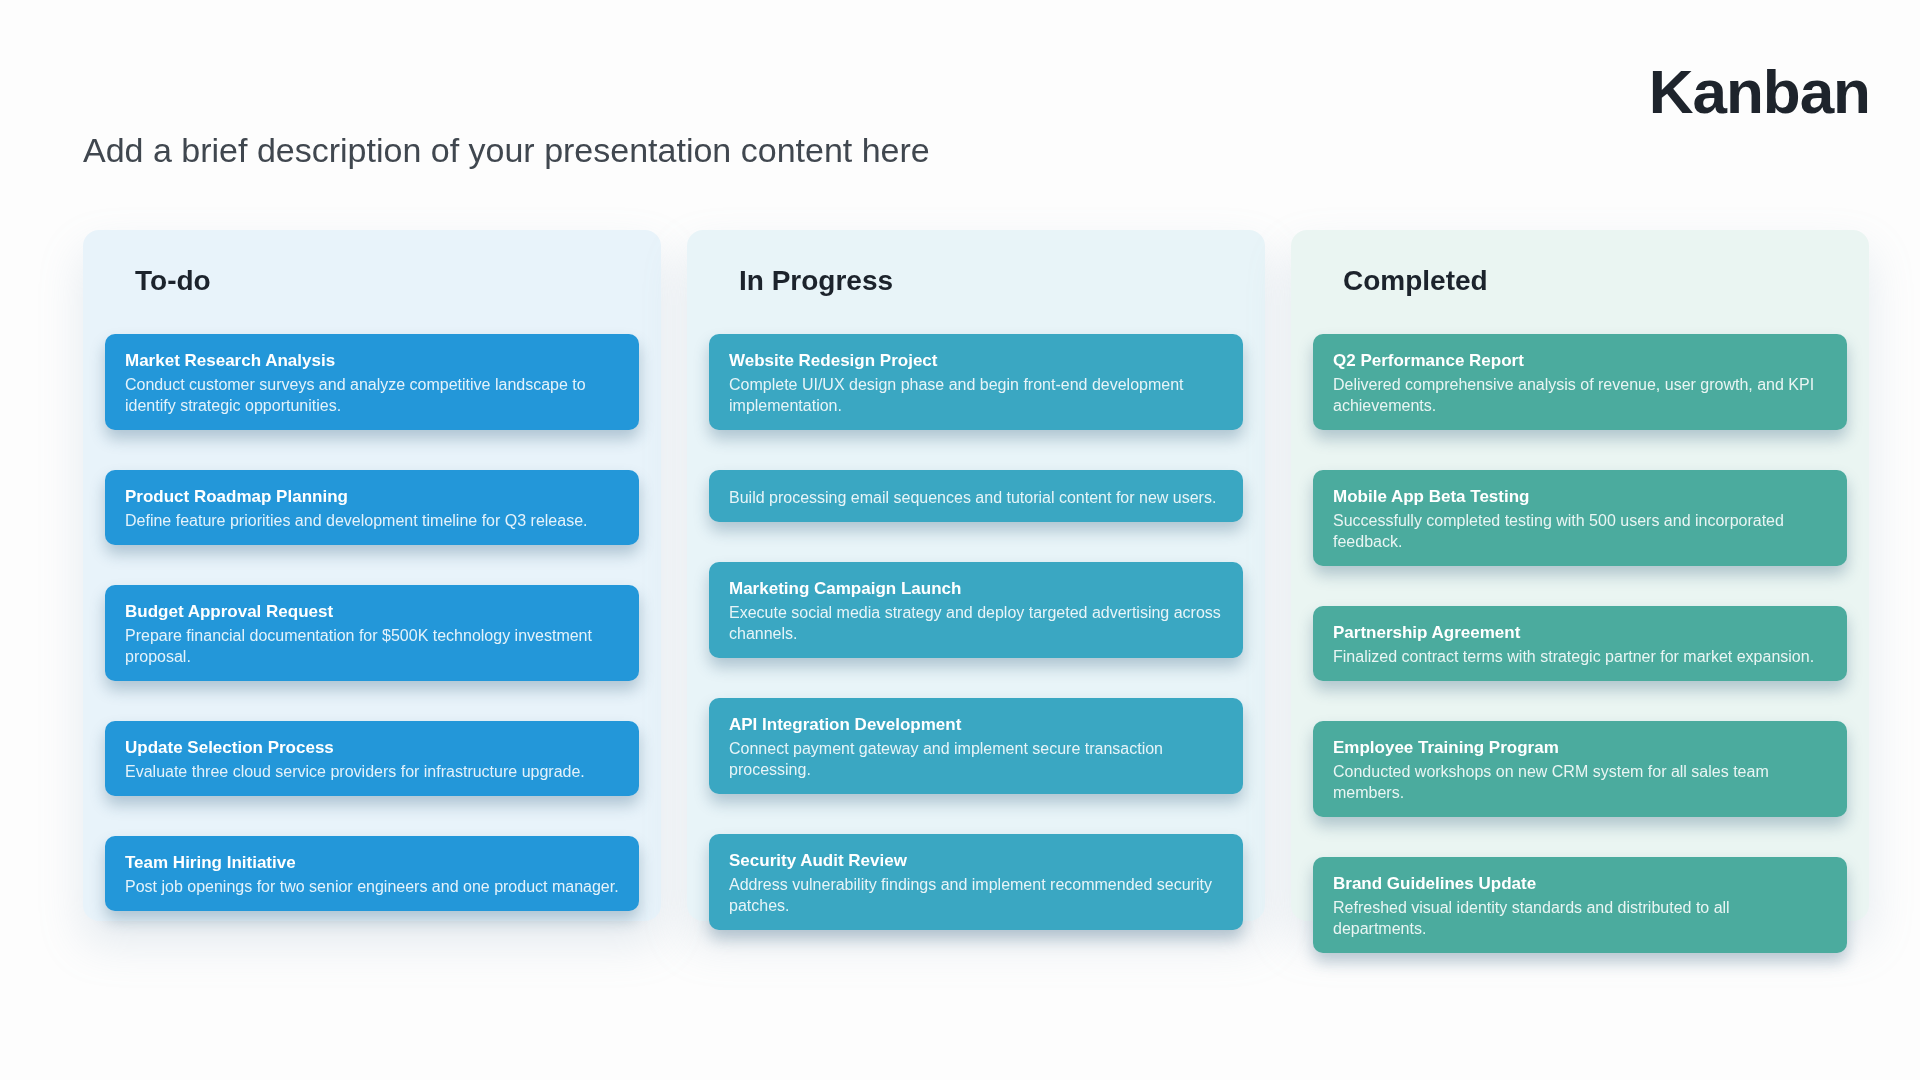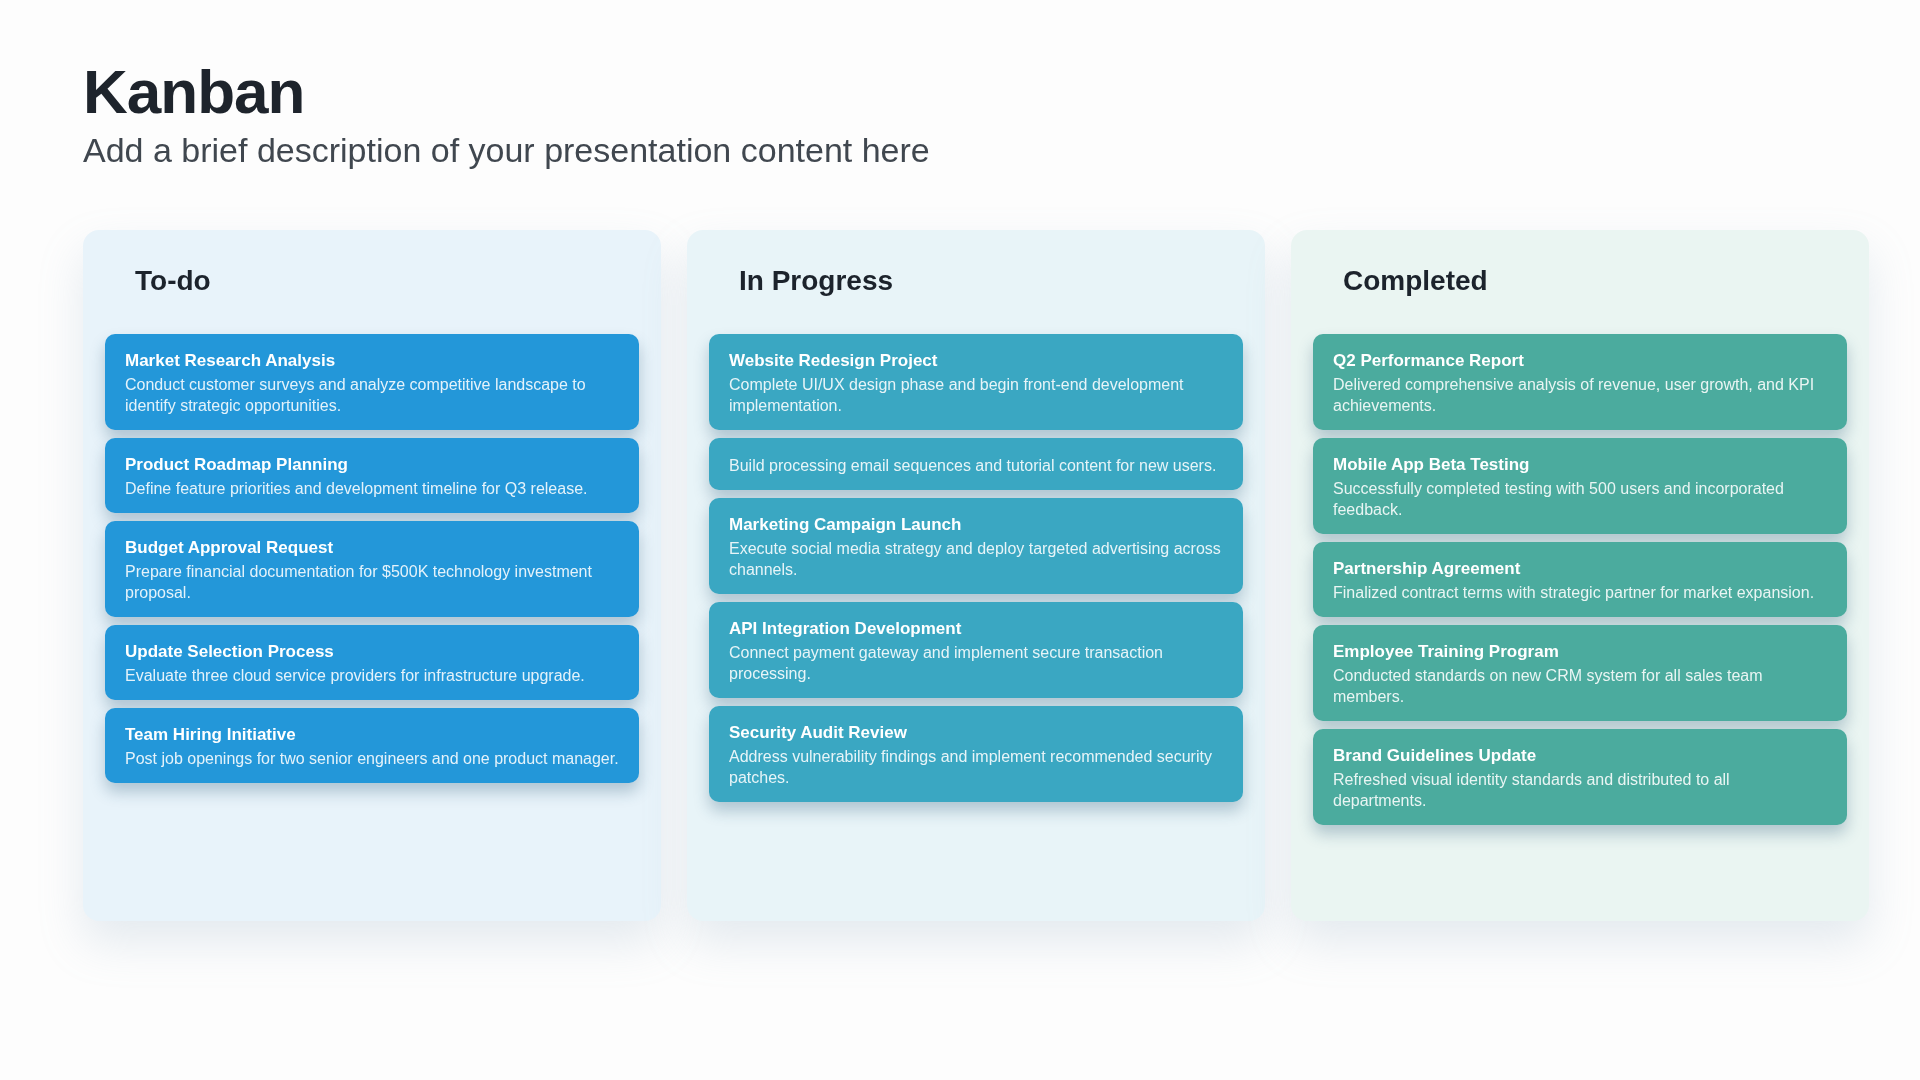--- a/index.html
+++ b/index.html
@@ -13,20 +13,21 @@
     width: 1920px;
     height: 1080px;
     padding: 56px 50px 0 83px;
   }
   .page-title {
     font-size: 62px;
     font-weight: 700;
     color: #1e242c;
     letter-spacing: -1px;
     line-height: 72px;
+    text-align: right;
   }
   .page-subtitle {
     font-size: 34px;
     font-weight: 400;
     color: #40474f;
     line-height: 44px;
   }
   .board {
     display: flex;
     gap: 26px;
@@ -44,21 +45,21 @@
     font-size: 28px;
     font-weight: 600;
     color: #1c232c;
     margin: 6px 0 0 30px;
     line-height: 30px;
   }
   .cards {
     margin-top: 38px;
     display: flex;
     flex-direction: column;
-    gap: 8px;
+    gap: 40px;
   }
   .card {
     background: var(--card-bg, #2397d9);
     border-radius: 10px;
     padding: 15px 20px 14px 20px;
     color: #ffffff;
     box-shadow: 0 9px 15px rgba(30, 80, 110, 0.28);
     cursor: pointer;
   }
   .card-title {
@@ -147,21 +148,21 @@
         <article class="card">
           <div class="card-title">Mobile App Beta Testing</div>
           <div class="card-desc">Successfully completed testing with 500 users and incorporated feedback.</div>
         </article>
         <article class="card">
           <div class="card-title">Partnership Agreement</div>
           <div class="card-desc">Finalized contract terms with strategic partner for market expansion.</div>
         </article>
         <article class="card">
           <div class="card-title">Employee Training Program</div>
-          <div class="card-desc">Conducted standards on new CRM system for all sales team members.</div>
+          <div class="card-desc">Conducted workshops on new CRM system for all sales team members.</div>
         </article>
         <article class="card">
           <div class="card-title">Brand Guidelines Update</div>
           <div class="card-desc">Refreshed visual identity standards and distributed to all departments.</div>
         </article>
       </div>
     </section>
 
   </main>
 </div>

